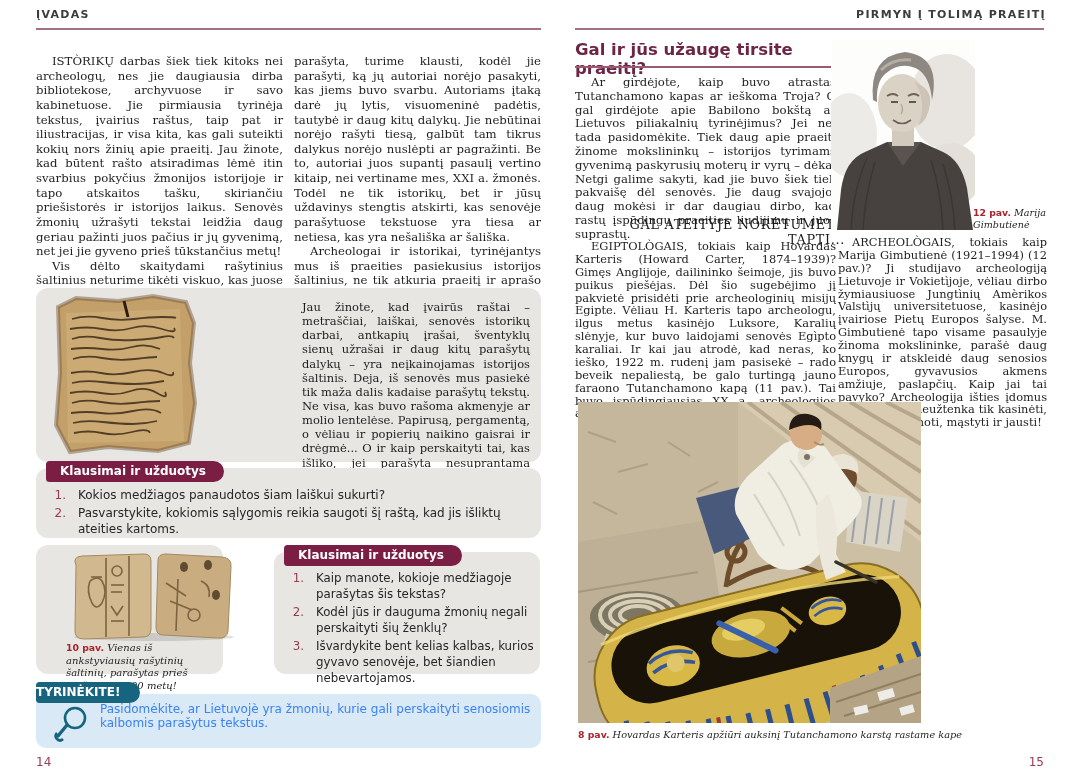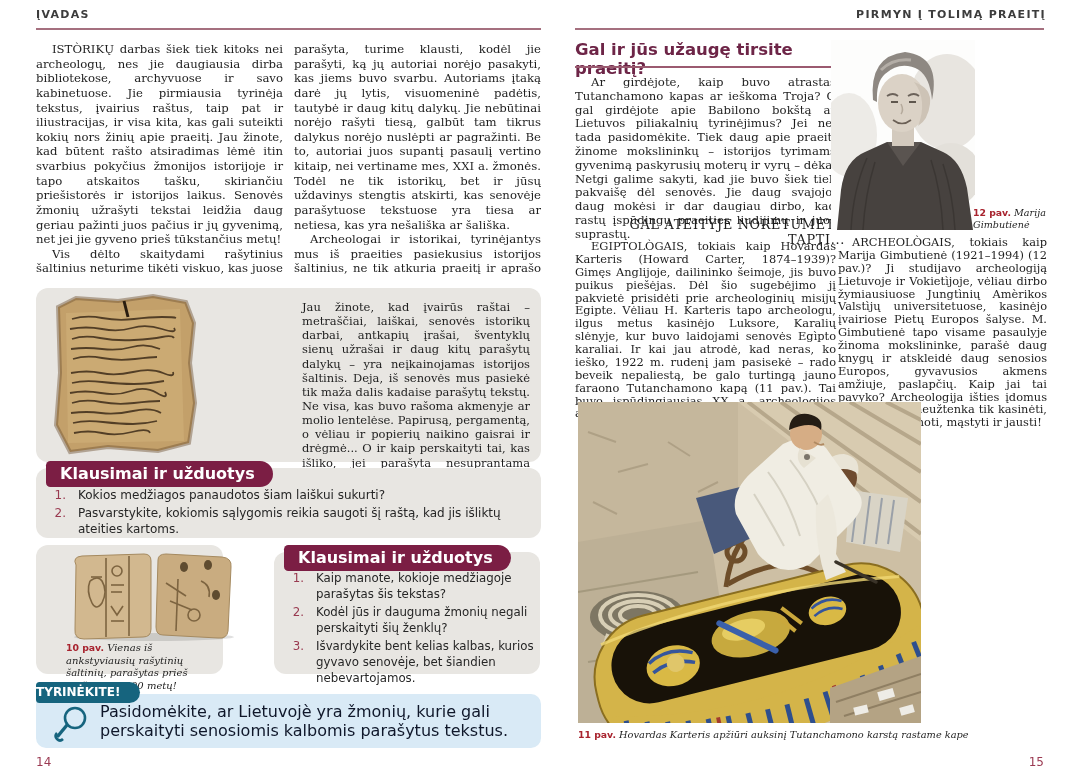--- a/index.html
+++ b/index.html
@@ -2,40 +2,40 @@
 <html><head>
 <meta charset="utf-8">
 <style>
   html,body{margin:0;padding:0;}
   body{width:1080px;height:782px;background:#ffffff;font-family:"DejaVu Serif",serif;color:#1e1e1e;position:relative;overflow:hidden;}
   .abs{position:absolute;}
   
   .runhead{font-family:"DejaVu Sans","Liberation Sans",sans-serif;font-size:11px;font-weight:bold;letter-spacing:1.3px;color:#3c3c3c;}
   .rule{height:2px;background:#a5707f;}
   
-  .cols{top:42px;left:36px;width:505px;height:246px;column-count:2;column-gap:11px;column-fill:auto;
+  .cols{top:54px;left:36px;width:505px;height:246px;column-count:2;column-gap:11px;column-fill:auto;
         font-size:11.7px;line-height:1.25;text-align:justify;overflow:hidden;}
   .cols p{margin:0;text-indent:16px;}
   .graybox{background:#e8e6e2;border-radius:12px;}
   .srctext{font-size:11.5px;line-height:1.23;text-align:justify;}
   .caption{font-size:10px;line-height:1.25;font-style:italic;}
   .cap-label{font-style:normal;font-weight:bold;color:#a8232e;font-family:"DejaVu Sans","Liberation Sans",sans-serif;font-size:9.3px;}
   
   .tab{position:absolute;top:0;left:10px;background:#7b1e44;color:#fff;font-family:"DejaVu Sans","Liberation Sans",sans-serif;
-       font-weight:bold;font-size:16px;padding:3px 18px 4px 14px;border-radius:5px 15px 15px 5px;z-index:2;}
+       font-weight:bold;font-size:12px;padding:3px 18px 4px 14px;border-radius:5px 15px 15px 5px;z-index:2;}
   .qbody{position:absolute;left:0;right:0;top:7px;bottom:0;background:#e8e6e2;border-radius:12px;}
   .qlist{position:absolute;left:0;right:6px;top:26px;font-family:"DejaVu Sans","Liberation Sans",sans-serif;font-size:12px;line-height:1.35;color:#262626;}
   .qitem{display:flex;margin-bottom:2px;}
   .qnum{color:#993a50;width:30px;text-align:right;flex:0 0 30px;}
   .qtext{padding-left:12px;}
   
   .tab-teal{position:absolute;top:0;left:0;background:#16647e;color:#fff;font-family:"DejaVu Sans","Liberation Sans",sans-serif;
        font-weight:bold;font-size:12px;padding:3px 20px 4px 0;border-radius:5px 15px 15px 5px;z-index:2;}
   .explore-body{position:absolute;left:0;right:0;top:12px;height:54px;background:#d9eaf6;border-radius:10px;}
-  .explore-text{position:absolute;left:64px;top:20px;right:10px;font-family:"DejaVu Sans","Liberation Sans",sans-serif;font-size:16px;color:#0f172a;}
+  .explore-text{position:absolute;left:64px;top:20px;right:10px;font-family:"DejaVu Sans","Liberation Sans",sans-serif;font-size:12px;color:#3b82f6;}
   .pagenum{font-family:"DejaVu Sans","Liberation Sans",sans-serif;font-size:12px;color:#9b3a52;}
   
   .bigheading{font-family:"DejaVu Sans","Liberation Sans",sans-serif;font-weight:bold;font-size:16.5px;color:#6d2547;}
   .subhead{font-family:"DejaVu Serif",serif;font-size:12.8px;letter-spacing:0.7px;color:#191919;text-align:right;}
   .rp-intro{font-size:11.7px;line-height:1.18;text-align:justify;}
   .rp-intro p,.rp-col p{margin:0;text-indent:16px;}
   .rp-col{font-size:11.4px;line-height:1.13;text-align:justify;}
 </style>
 </head>
 <body>
@@ -318,17 +318,17 @@
       <path d="M258,160 L298,180" stroke="#3a3328" stroke-width="3.5" stroke-linecap="round"></path>
       <circle cx="228" cy="32" r="16" fill="#d6ad85"></circle>
       <path d="M211,28 Q212,10 230,12 Q246,15 243,28 Q234,18 211,28 Z" fill="#241c14"></path>
       <path d="M236,40 q6,4 10,2" stroke="#b08a62" stroke-width="2" fill="none"></path>
       <path d="M222,46 L238,56 L226,66 Q216,58 222,46 Z" fill="#e6e1d2"></path>
       <circle cx="229" cy="55" r="3" fill="#7a746a"></circle>
     </g>
   </svg>
 </div>
 <div class="abs caption" style="top:729px;left:578px;width:420px;font-size:9.8px;">
-  <span class="cap-label">11 pav.</span>
+  <span class="cap-label">8 pav.</span>
   <span>Hovardas Karteris apžiūri auksinį Tutanchamono karstą rastame kape</span>
 </div>
 
 <div class="abs pagenum" style="top:755px;right:36px;text-align:right;">15</div>
 
 </body></html>

